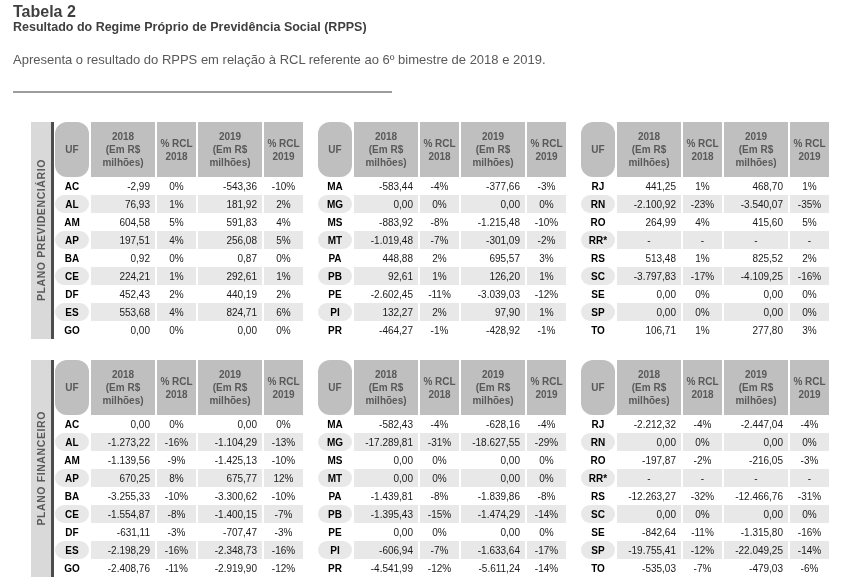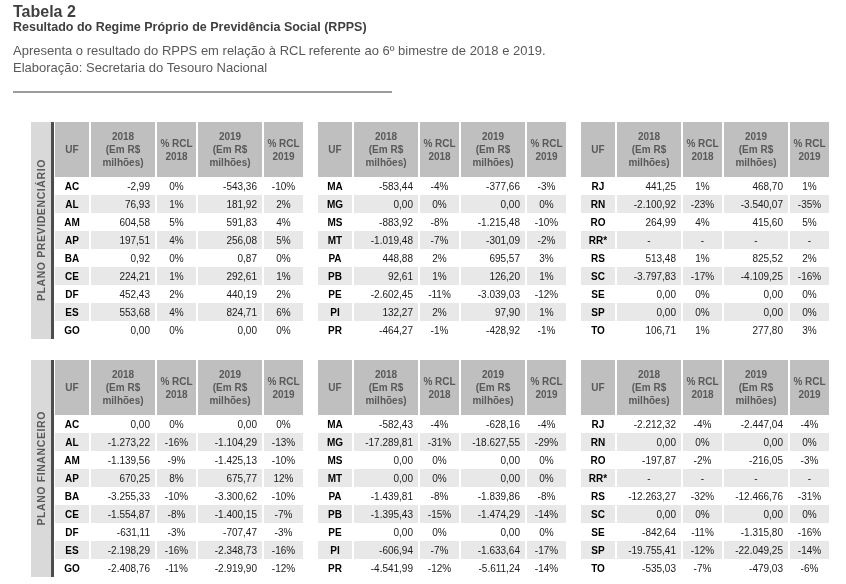--- a/index.html
+++ b/index.html
@@ -3,21 +3,21 @@
 <meta charset="utf-8">
 <style>
   html,body{margin:0;padding:0;}
   body{
     width:846px;height:584px;position:relative;background:#ffffff;
     font-family:"Liberation Sans", sans-serif;overflow:hidden;
     -webkit-font-smoothing:antialiased;
   }
   .titleblock{position:absolute;left:13px;top:4px;}
   .t-label{font-size:16px;font-weight:700;color:#3f3f3f;line-height:15px;}
-  .t-title{font-size:12.5px;font-weight:700;color:#3f3f3f;line-height:16px;margin-bottom:8px;}
+  .t-title{font-size:12.5px;font-weight:700;color:#3f3f3f;line-height:16px;margin-bottom:17px;}
   .t-sub{font-size:13px;color:#595959;line-height:16.5px;}
   .rule{position:absolute;left:13px;top:91px;width:379px;height:0;border-top:2px solid #9d9d9d;}
 
   .section{position:absolute;left:31px;display:flex;}
   .s1{top:122px;}
   .s2{top:360px;}
 
   .strip{
     width:20px;background:#d9d9d9;border-right:3px solid #4d4d4d;
     display:flex;align-items:center;justify-content:center;margin-right:1px;
@@ -28,21 +28,21 @@
   }
 
   .block{display:flex;flex-direction:column;}
   .block + .block{margin-left:15px;}
   .row{display:flex;column-gap:2px;}
   .hrow{height:55px;}
   .hcell{
     background:#bfbfbf;color:#595959;font-weight:700;font-size:10px;line-height:13px;
     text-align:center;display:flex;flex-direction:column;justify-content:center;white-space:pre-line;
   }
-  .c0{width:34px;}
+  .c0{width:34px;border-radius:12px;}
   .cv{width:64px;}
   .cp{width:39px;}
   .drow{height:18px;}
   .drow.alt .dcell{background:#e8e8e8;}
   .dcell{
     display:flex;align-items:center;font-size:10px;color:#1a1a1a;
     box-sizing:border-box;white-space:nowrap;
   }
   .dcell.uf{justify-content:center;font-weight:700;color:#000;}
   .dcell.val{justify-content:flex-end;padding-right:5px;}
@@ -51,21 +51,20 @@
 </style>
 </head>
 <body>
 
 <div>
 
   <div class="titleblock">
     <div class="t-label">Tabela 2</div>
     <div class="t-title">Resultado do Regime Próprio de Previdência Social (RPPS)</div>
     <div class="t-sub">Apresenta o resultado do RPPS em relação à RCL referente ao 6º bimestre de 2018 e 2019.</div>
-    <div class="t-sub">Elaboração: Secretaria do Tesouro Nacional</div>
   </div>
 
   <div class="rule"></div>
 
   <div class="section s1">
     <div class="strip">
       <span>PLANO PREVIDENCIÁRIO</span>
     </div>
     <div class="block">
         <div class="row hrow">

